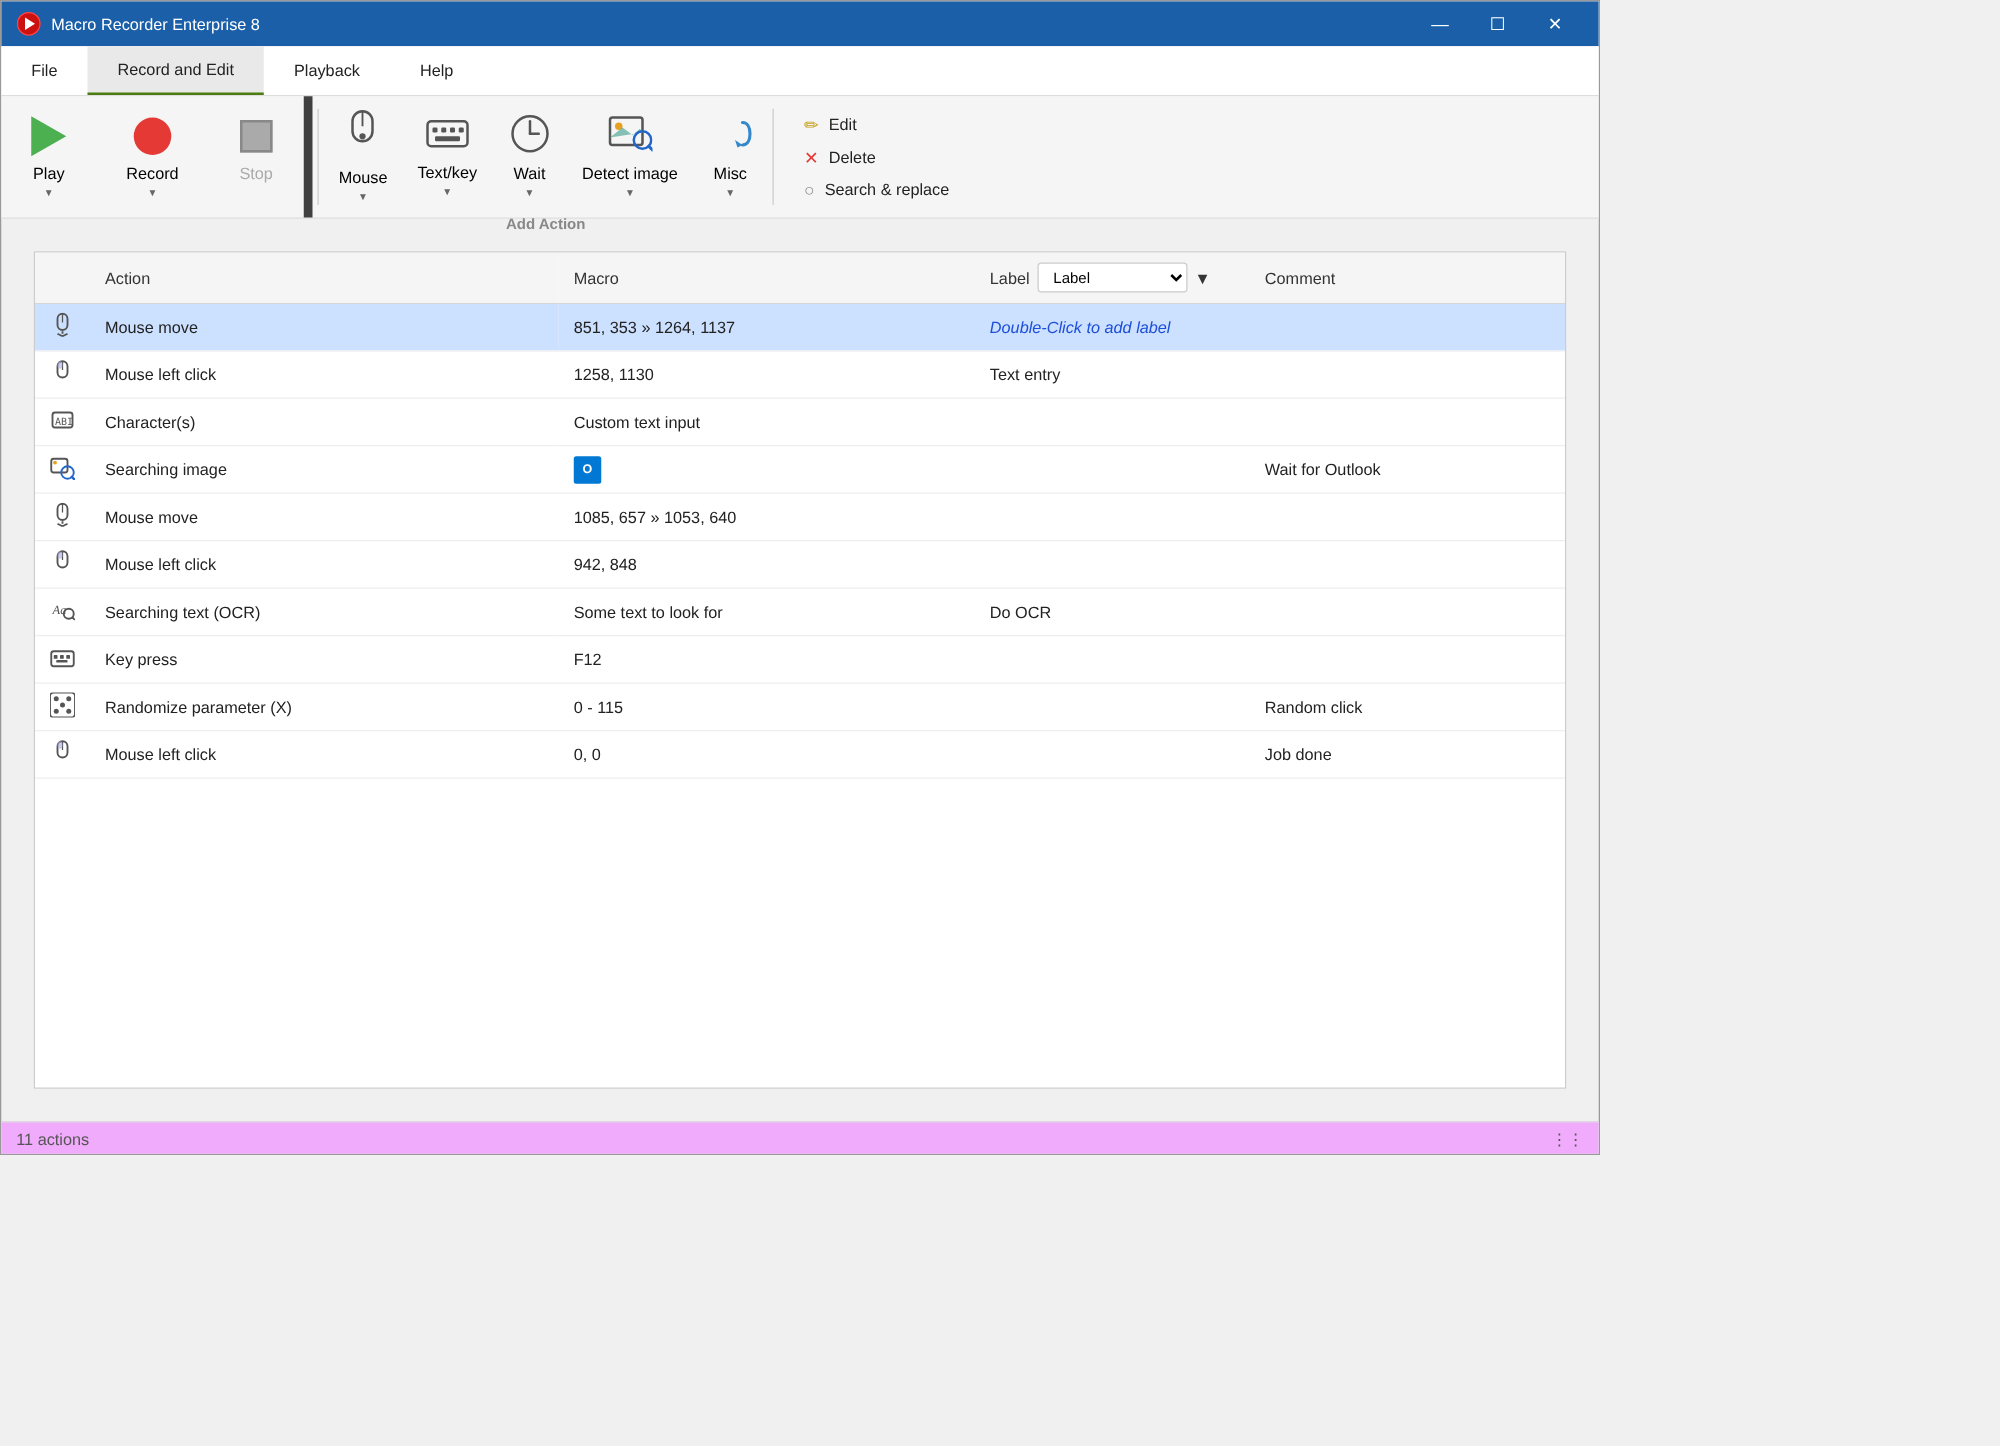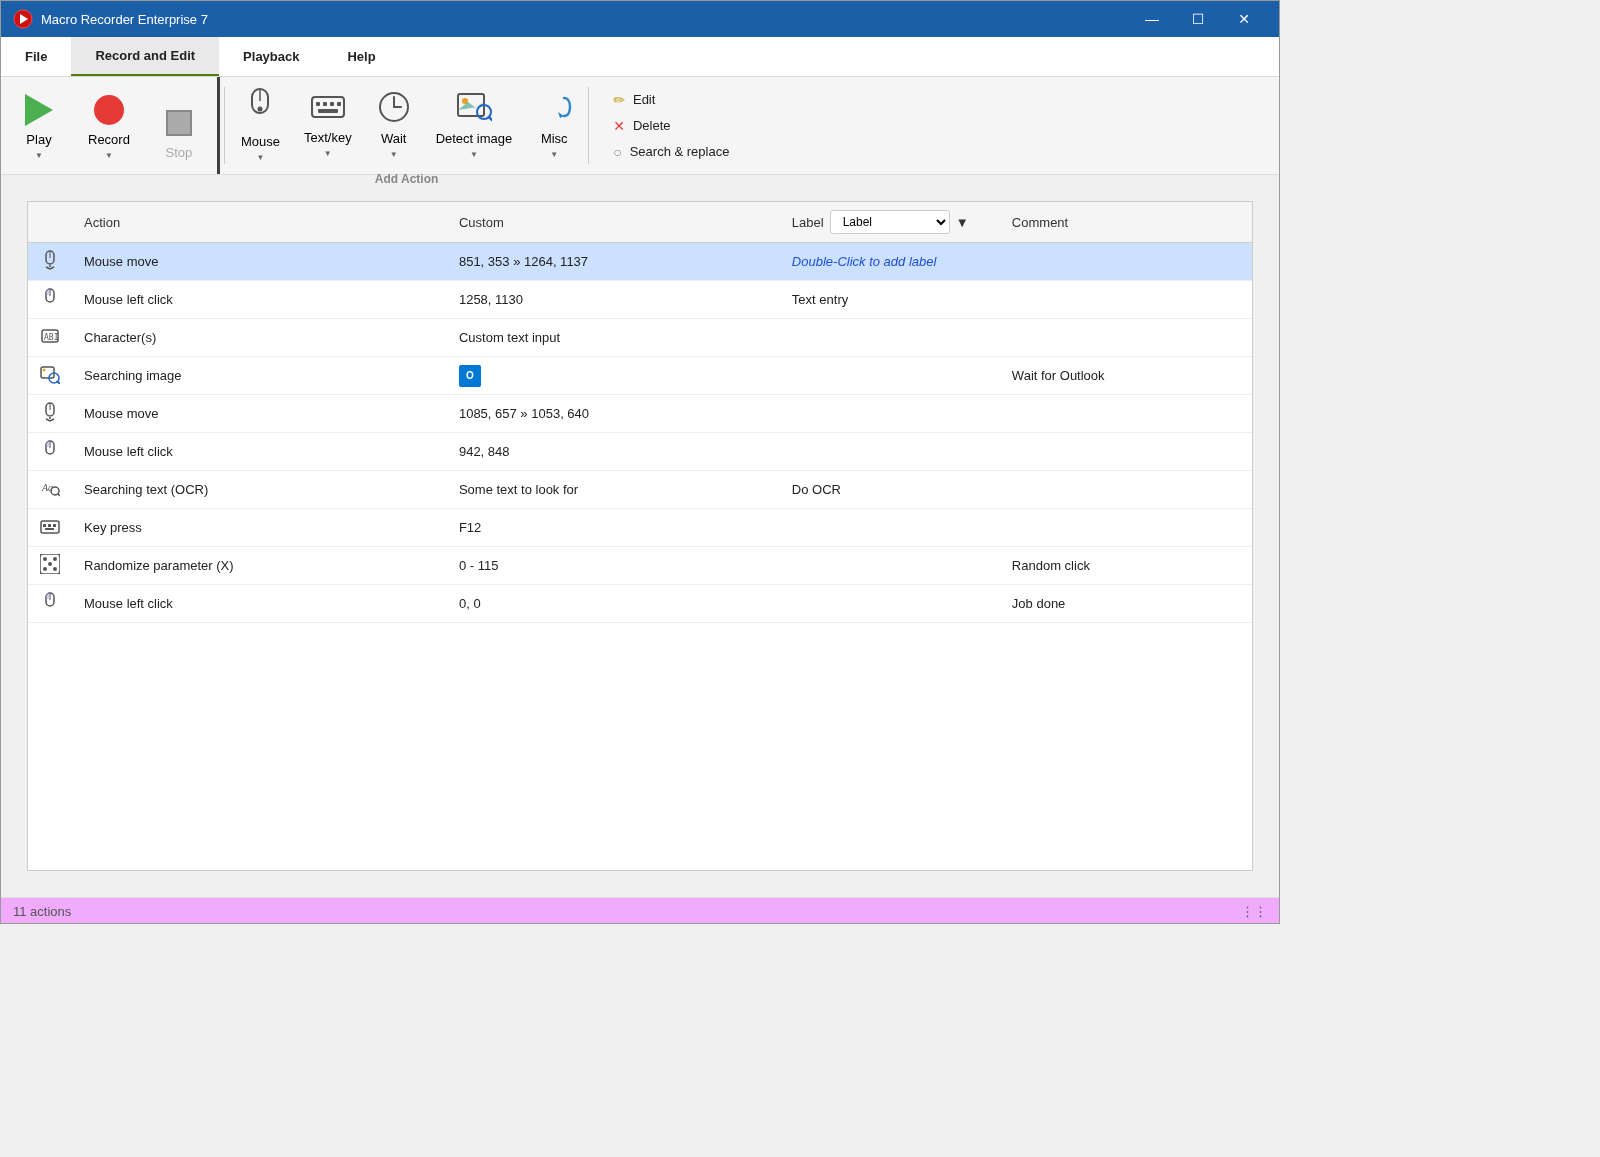--- a/index.html
+++ b/index.html
@@ -48,21 +48,20 @@
       font-size: 14px;
       color: white;
     }
 
     
     .menubar {
       background: white;
       display: flex;
       height: 40px;
       border-bottom: 1px solid #ddd;
-      font-weight: bold;
     }
     .menu-item {
       padding: 0 24px;
       display: flex;
       align-items: center;
       cursor: pointer;
       font-size: 13px;
       color: #222;
       height: 100%;
     }
@@ -75,24 +74,24 @@
     .toolbar {
       background: #f5f5f5;
       border-bottom: 1px solid #ddd;
       display: flex;
       align-items: stretch;
       padding: 4px 0;
       min-height: 90px;
     }
     .toolbar-group {
       display: flex;
-      align-items: flex-end;
+      align-items: flex-start;
       padding: 0 8px;
-      gap: 7px;
-      border-right: 3px solid #404040;
+      gap: 20px;
+      border-right: 7px solid #404040;
     }
     .toolbar-group:last-child { border-right: none; }
     .toolbar-btn {
       display: flex;
       flex-direction: column;
       align-items: center;
       justify-content: center;
       padding: 6px 12px;
       cursor: pointer;
       border-radius: 4px;
@@ -247,21 +246,21 @@
 </head>
 <body>
 
 <div class="titlebar">
   <div class="titlebar-icon">
     <svg width="20" height="20" viewBox="0 0 20 20">
       <circle cx="10" cy="10" r="9" fill="#cc1111" stroke="#ff4444" stroke-width="1"></circle>
       <polygon points="7,5 7,15 15,10" fill="white"></polygon>
     </svg>
   </div>
-  <div class="titlebar-title">Macro Recorder Enterprise 7</div>
+  <div class="titlebar-title">Macro Recorder Enterprise 8</div>
   <div class="titlebar-controls">
     <div class="titlebar-btn">—</div>
     <div class="titlebar-btn">☐</div>
     <div class="titlebar-btn close">✕</div>
   </div>
 </div>
 
 <div class="menubar">
   <div class="menu-item">File</div>
   <div class="menu-item active">Record and Edit</div>
@@ -384,21 +383,21 @@
   </div>
 </div>
 
 <div class="main">
   <div class="table-container">
     <table>
       <thead>
         <tr>
           <th style="width:42px;"></th>
           <th>Action</th>
-          <th>Custom</th>
+          <th>Macro</th>
           <th style="width:220px;">
             <div class="th-label-area">
               <span>Label</span>
               <select class="label-select">
                 <option>Label</option>
                 <option>Do OCR</option>
                 <option>Text entry</option>
                 <option>End</option>
               </select>
               <span>▼</span>

